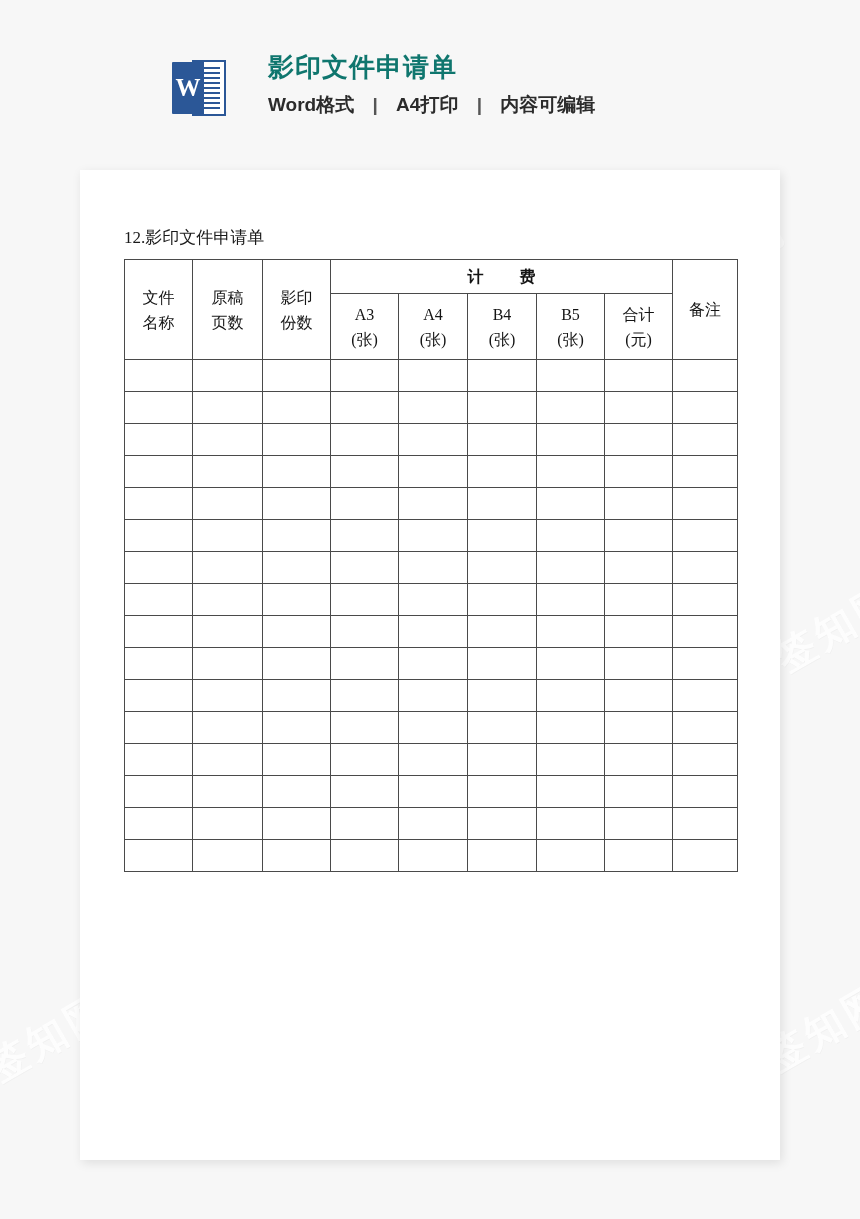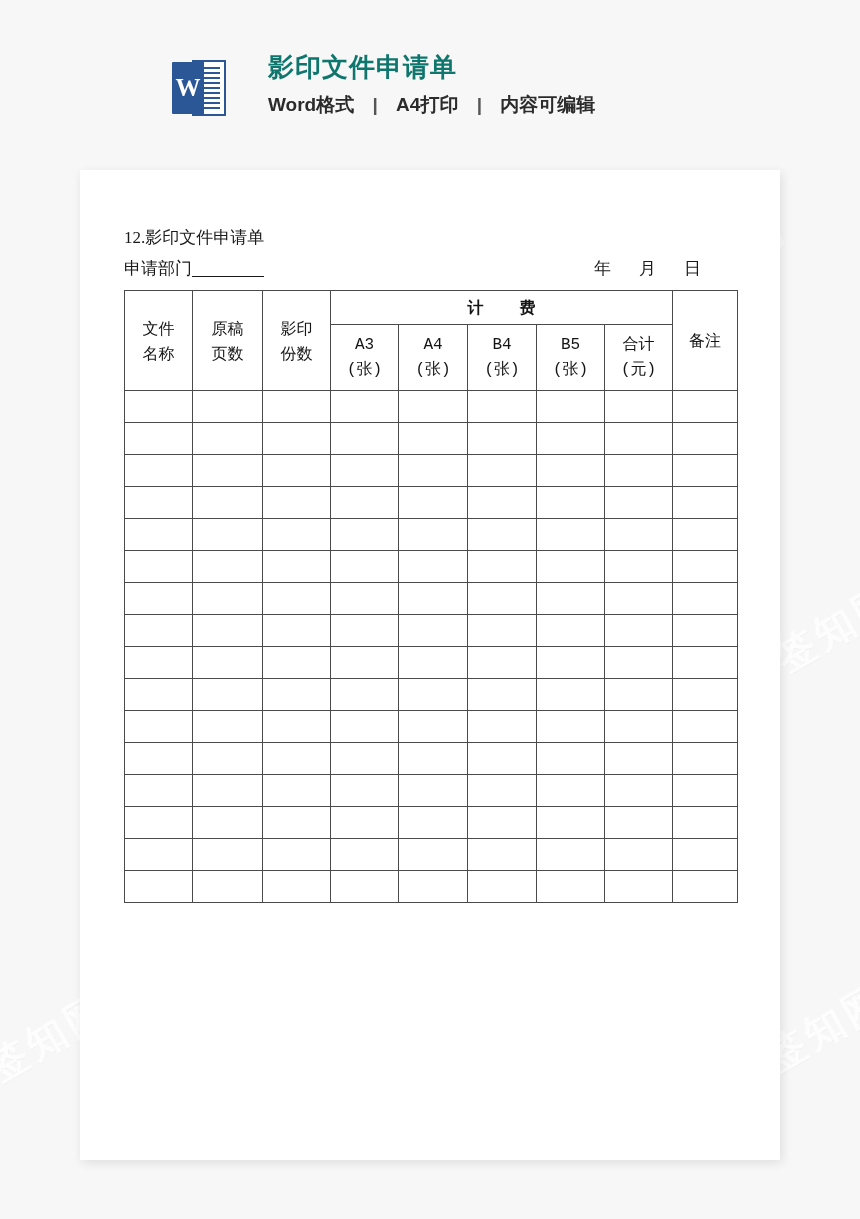--- a/index.html
+++ b/index.html
@@ -176,21 +176,21 @@
     padding: 0;
     text-align: center;
     vertical-align: middle;
     font-weight: 400;
     font-size: 16px;
     line-height: 22px;
     background: transparent;
   }
   table.form th.hcell { height: 100px; }
   table.form th.fee-group { height: 34px; font-size: 16px; letter-spacing: 10px; padding-left: 10px; font-weight: bold; }
-  table.form th.sub { height: 66px; font-family: Liberation Mono, monospace; }
+  table.form th.sub { height: 66px; }
   table.form td.body-cell { height: 32px; }
   .two-line { display: block; line-height: 25px; }
 
   
   col.c1 { width: 68px; }
   col.c2 { width: 70px; }
   col.c3 { width: 68px; }
   col.c4 { width: 68px; }
   col.c5 { width: 69px; }
   col.c6 { width: 69px; }
@@ -236,27 +236,20 @@
   </div>
 </div>
 
 <div class="sheet">
   <div class="sheet-inner">
 
     <div class="doc-head">
       <div class="doc-title">12.影印文件申请单</div>
 
 
-      <div class="doc-line">
-        <span>申请部门</span><span class="blank blank-dept"></span>
-
-        <span class="date-line">
-          <span class="d-y">年</span><span class="d-m">月</span><span class="d-d">日</span>
-        </span>
-      </div>
     </div>
 
     <table class="form">
       <colgroup>
         <col class="c1">
           <col class="c2">
           <col class="c3">
           <col class="c4">
         <col class="c5">
           <col class="c6">

